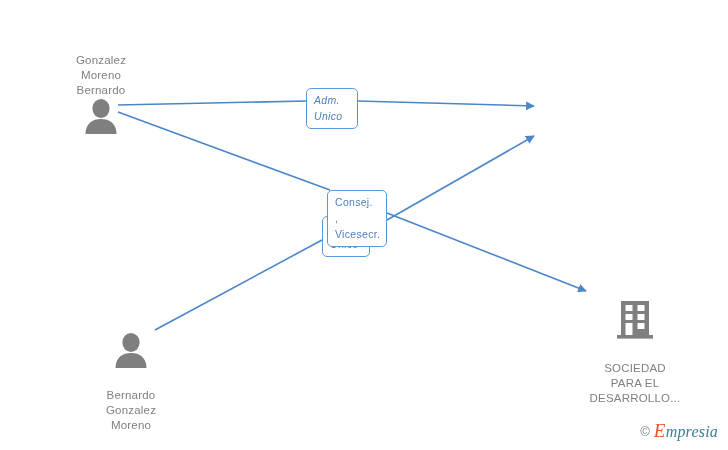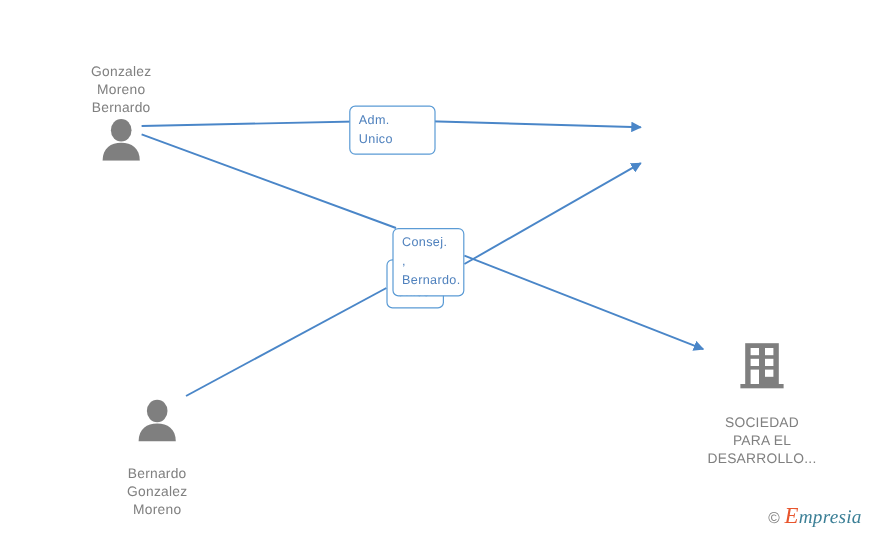--- a/index.html
+++ b/index.html
@@ -49,21 +49,21 @@
     border-radius: 5px;
     background: #ffffff;
     color: #4f81bd;
     font-size: 10.5px;
     line-height: 16px;
     padding: 3px 7px 4px 7px;
     white-space: pre-line;
     text-align: left;
     letter-spacing: 0.3px;
   }
-  #label-adm-unico   { left: 291px; top: 88px;  width: 72px; }
+  #label-adm-unico   { left: 306px; top: 88px;  width: 52px; font-style: italic; }
   #label-consej      { left: 327px; top: 190px; width: 60px; z-index: 4; }
   #label-socio-unico { left: 322px; top: 216px; width: 48px; z-index: 3; }
 
   
   #watermark {
     position: absolute;
     right: 10px;
     bottom: 8px;
     display: flex;
     align-items: center;
@@ -133,21 +133,21 @@
       <svg width="40" height="36" viewBox="0 0 40 36" xmlns="http://www.w3.org/2000/svg">
         <ellipse cx="20" cy="10.5" rx="8.6" ry="9.4" fill="#7f7f7f"></ellipse>
         <path d="M 4.5 36 C 4.5 25.5 11.5 21 20 21 C 28.5 21 35.5 25.5 35.5 36 Z" fill="#7f7f7f"></path>
       </svg>
     </span>
     <div class="node-label">Bernardo
 Gonzalez
 Moreno</div>
   </div>
 
-  <div class="node" id="node-company-bottom" style="left:560px; top:284px; width:150px;">
+  <div class="node" id="node-company-bottom" style="left:560px; top:299px; width:150px;">
     <span class="icon-wrap">
       <svg width="44" height="42" viewBox="0 0 44 42" xmlns="http://www.w3.org/2000/svg">
         <g fill="#7f7f7f">
           <rect x="8" y="2" width="28" height="34"></rect>
           <rect x="4" y="36" width="36" height="3.6"></rect>
         </g>
         <g fill="#ffffff">
           <rect x="12.5" y="6" width="7" height="6"></rect>
           <rect x="24.5" y="6" width="7" height="6"></rect>
           <rect x="12.5" y="15" width="7" height="6"></rect>
@@ -159,21 +159,21 @@
     </span>
     <div class="node-label">SOCIEDAD
 PARA EL
 DESARROLLO...</div>
   </div>
 
   <div class="edge-label" id="label-adm-unico">Adm.
 Unico</div>
 
   <div class="edge-label" id="label-consej">Consej. ,
-Bernardo.</div>
+Vicesecr.</div>
 
   <div class="edge-label" id="label-socio-unico">Socio
 Único</div>
 
   <div id="watermark">
     <span class="copy">©</span>
     <span class="brand"><span class="cap">E</span><span>mpresia</span></span>
   </div>
 
 </div>

